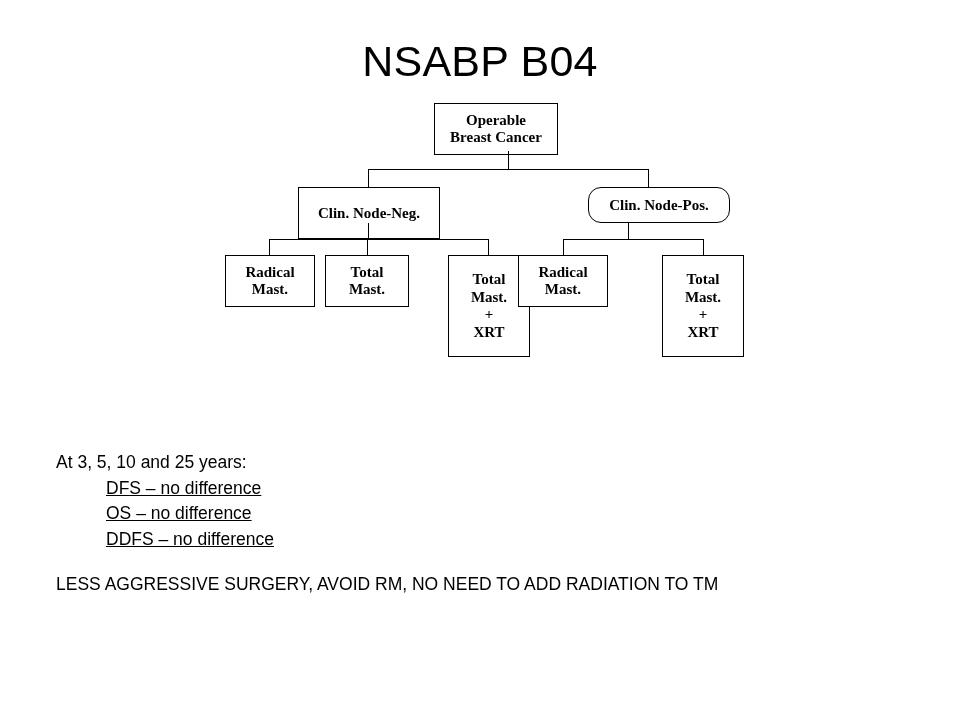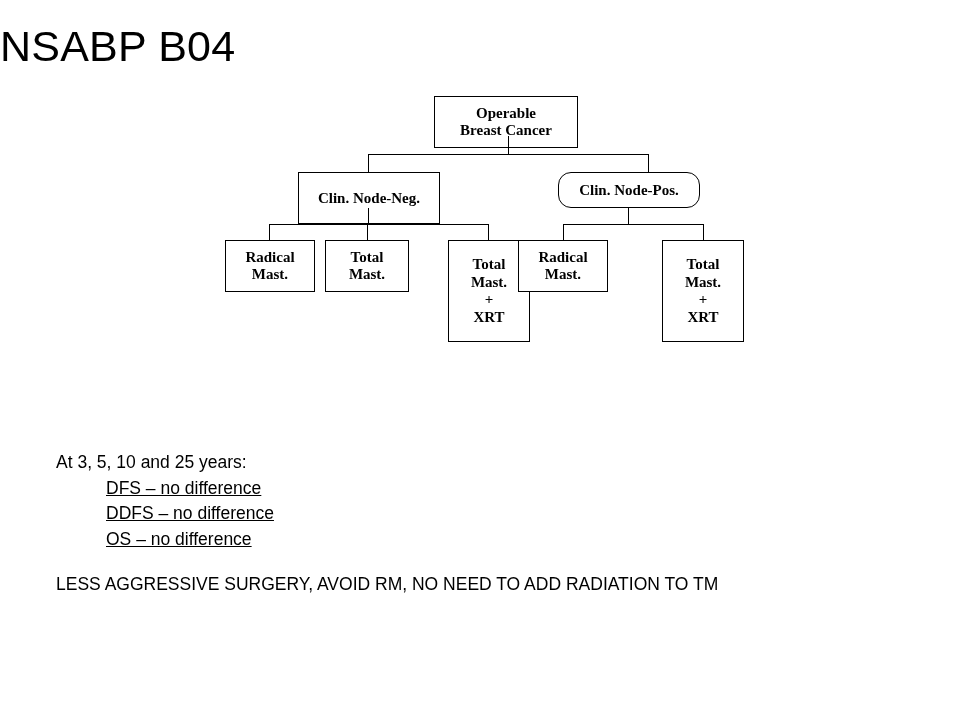--- a/index.html
+++ b/index.html
@@ -11,21 +11,22 @@
     height: 720px;
     background: #ffffff;
     font-family: "Liberation Sans", sans-serif;
     color: #000000;
     overflow: hidden;
     position: relative;
   }
 
   
   .title-block {
-    padding-top: 20px;
+    text-align: center;
+    padding-top: 35px;
   }
   .title-line {
     font-size: 43px;
     line-height: 1.22;
     font-weight: normal;
     letter-spacing: 0.2px;
   }
 
   
   .chart {
@@ -77,31 +78,31 @@
 </style>
 </head>
 <body>
 
 <div class="title-block">
   <div class="title-line">NSABP B04</div>
 </div>
 
 <div class="chart">
 
-  <div class="node" style="left:434px; top:12px; width:144px; height:52px;text-align:center;">Operable
+  <div class="node" style="left:434px; top:4px; width:124px; height:52px;text-align:center;">Operable
 Breast Cancer</div>
 
   <div class="connector v-line" style="left:508px; top:52px; height:18px;"></div>
 
   <div class="connector h-line" style="left:368px; top:70px; width:281px;"></div>
   <div class="connector v-line" style="left:368px; top:70px; height:18px;"></div>
   <div class="connector v-line" style="left:648px; top:70px; height:18px;"></div>
 
   <div class="node" style="left:298px; top:88px; width:142px; height:52px;">Clin. Node-Neg.</div>
-  <div class="node" style="left:558px; top:88px; width:142px; height:36px;border-radius:13px;">Clin. Node-Pos.</div>
+  <div class="node" style="left:588px; top:88px; width:142px; height:36px;border-radius:13px;">Clin. Node-Pos.</div>
 
   <div class="connector v-line" style="left:368px; top:124px; height:16px;"></div>
   <div class="connector h-line" style="left:269px; top:140px; width:219px;"></div>
   <div class="connector v-line" style="left:269px; top:140px; height:16px;"></div>
   <div class="connector v-line" style="left:367px; top:140px; height:16px;"></div>
   <div class="connector v-line" style="left:488px; top:140px; height:16px;"></div>
 
   <div class="connector v-line" style="left:628px; top:124px; height:16px;"></div>
   <div class="connector h-line" style="left:563px; top:140px; width:140px;"></div>
   <div class="connector v-line" style="left:563px; top:140px; height:16px;"></div>
@@ -120,17 +121,17 @@
 Mast.</div>
   <div class="node" style="left:662px; top:156px; width:82px; height:102px;">Total
 Mast.
 +
 XRT</div>
 </div>
 
 <div class="body-text">
   <p class="body-line">At 3, 5, 10 and 25 years:</p>
   <p class="body-line indent-1">DFS – no difference</p>
+  <p class="body-line indent-1">OS – no difference</p>
   <p class="body-line indent-1">DDFS – no difference</p>
-  <p class="body-line indent-1">OS – no difference</p>
   <div class="spacer-line"></div>
   <p class="body-line final-line">LESS AGGRESSIVE SURGERY, AVOID RM, NO NEED TO ADD RADIATION TO TM</p>
 </div>
 
 </body></html>

